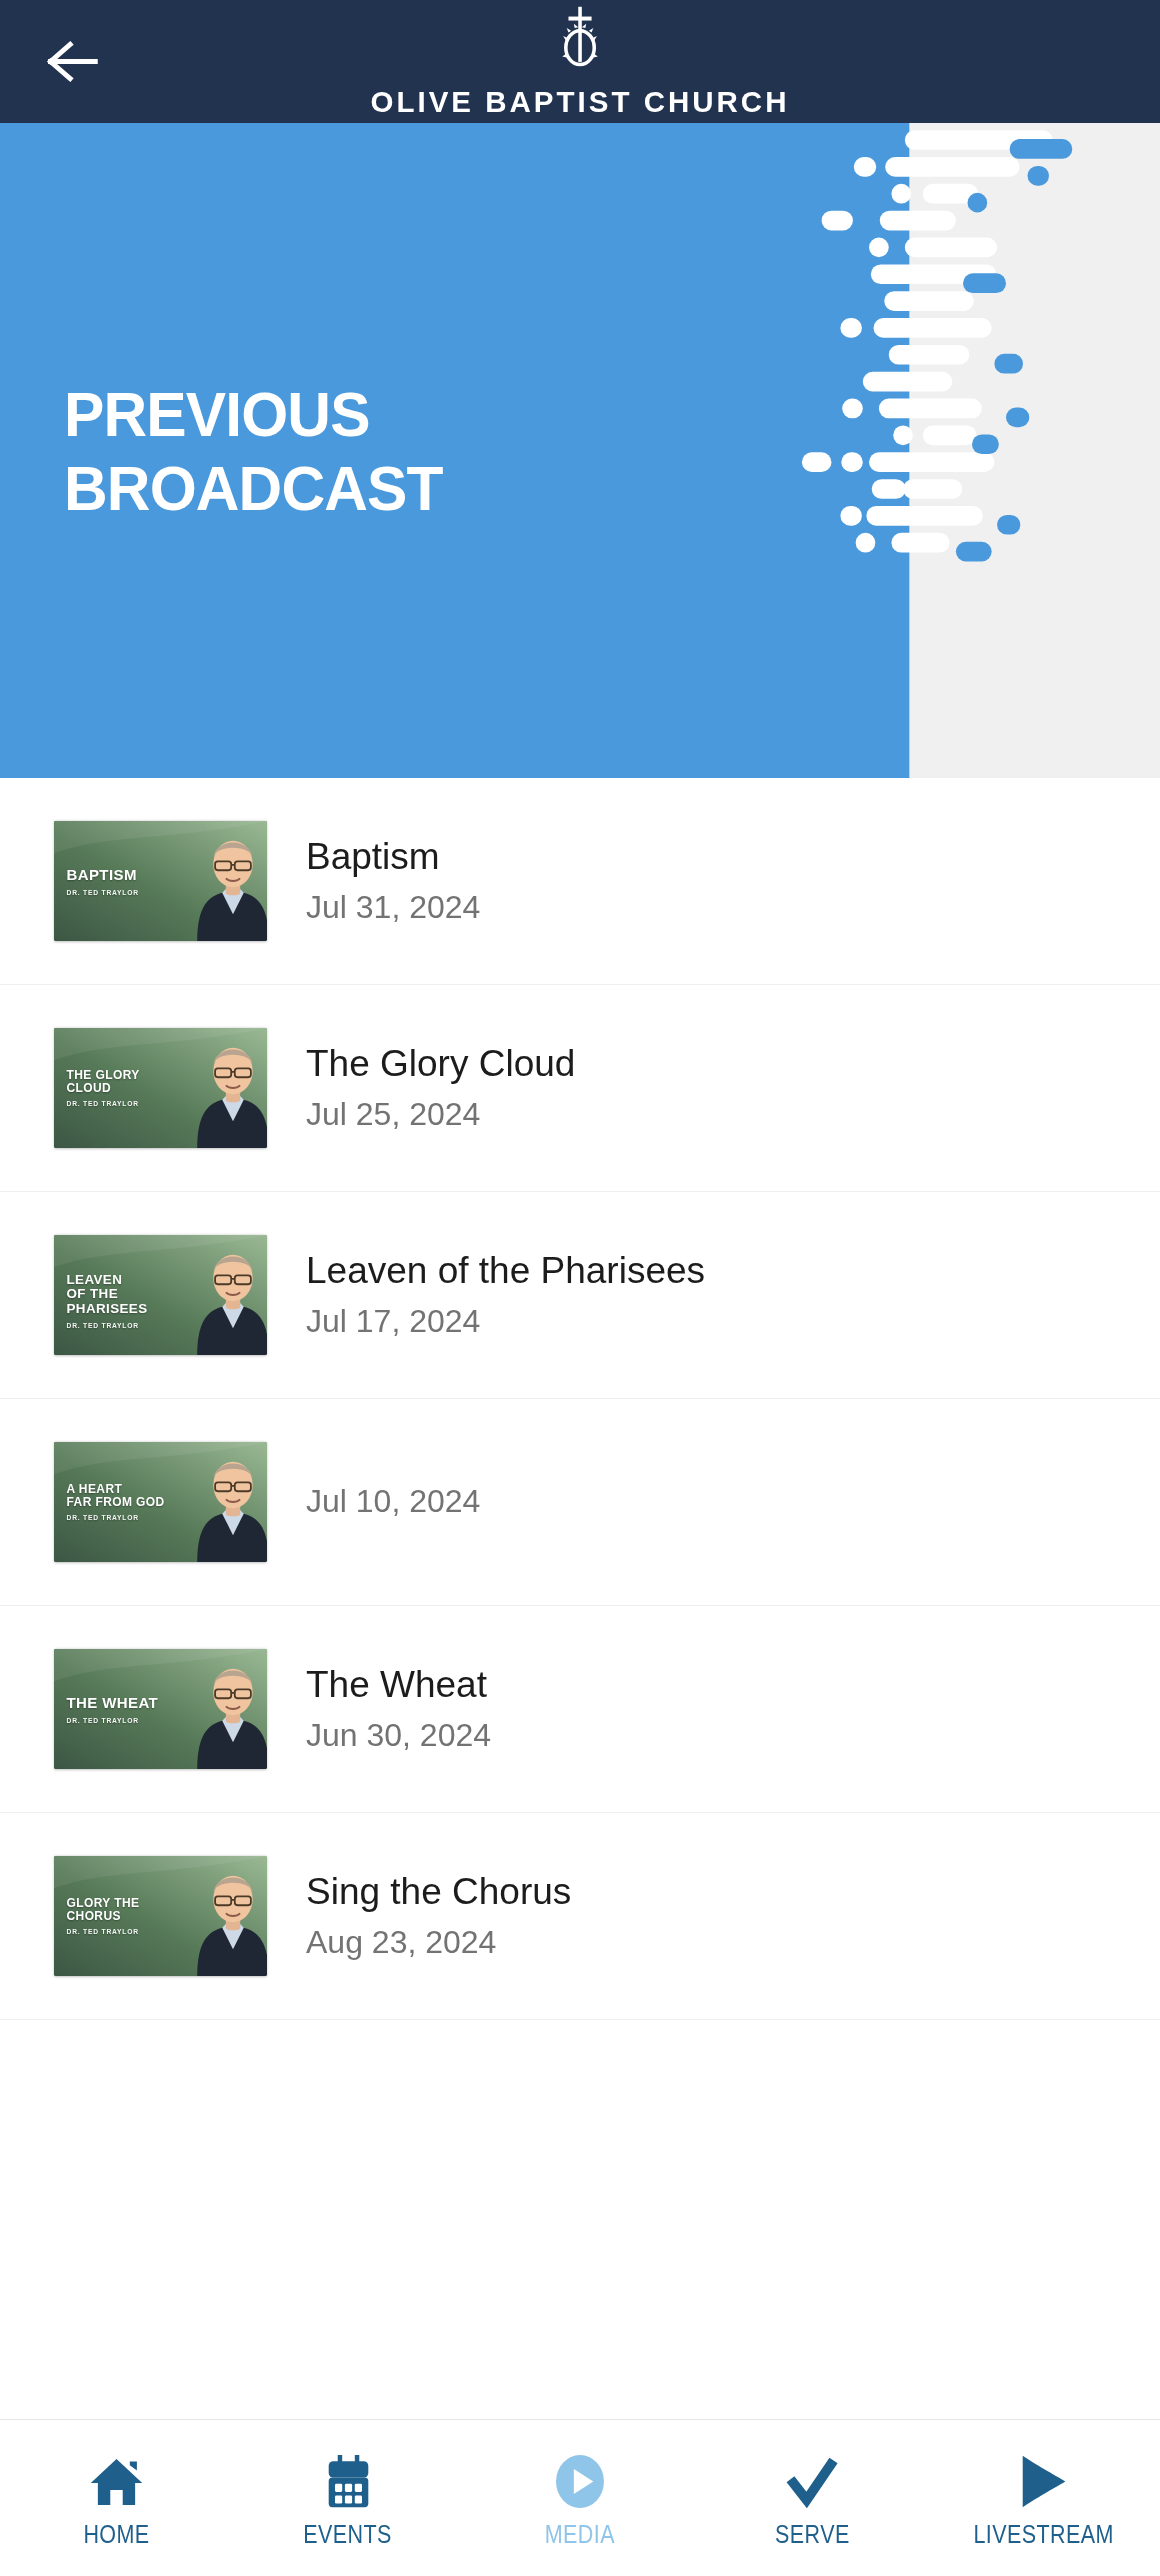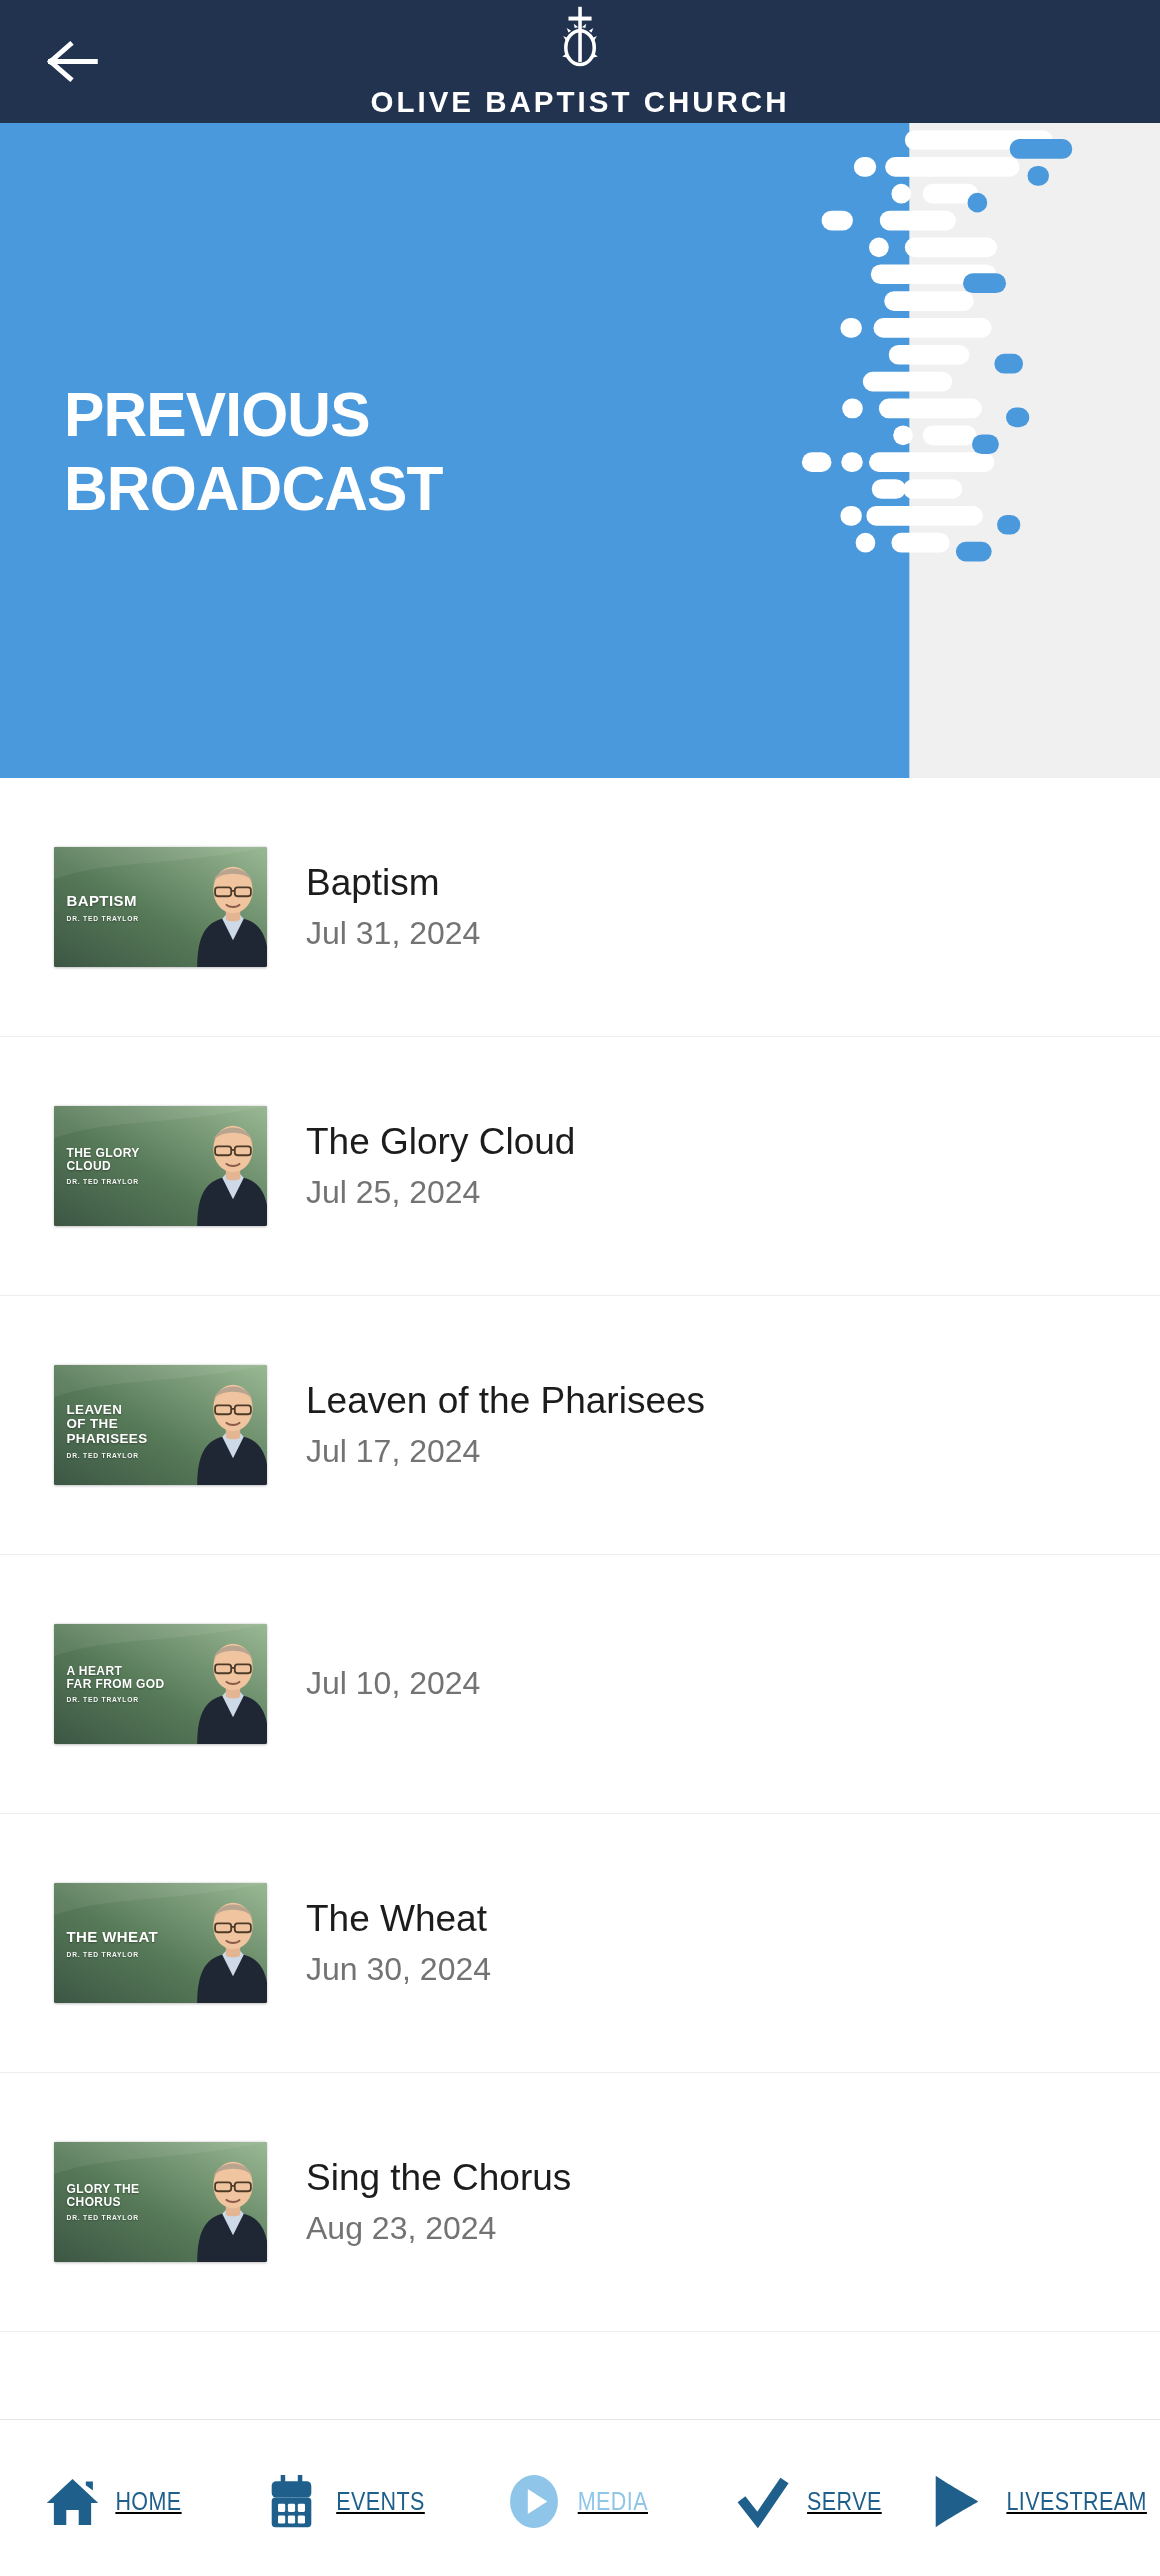--- a/index.html
+++ b/index.html
@@ -87,21 +87,21 @@
   }
   .hero-title span { display: block; transform: scaleX(0.96); transform-origin: left center; }
 
   
   .list {
     flex: 1 1 auto;
     background: #ffffff;
     overflow: hidden;
   }
   .list-item {
-    height: 259px;
+    height: 207px;
     display: flex;
     align-items: center;
     padding: 0 0 0 54px;
     border-bottom: 1.8px solid #eceef0;
     background: #ffffff;
     cursor: pointer;
   }
   .thumb {
     flex: 0 0 213px;
     width: 213px;
@@ -161,27 +161,26 @@
   .tabbar {
     flex: 0 0 157px;
     background: #ffffff;
     border-top: 1.8px solid #e3e5e8;
     display: flex;
     align-items: stretch;
   }
   .tab {
     flex: 1 1 0;
     display: flex;
-    flex-direction: row;
+    flex-direction: column;
     align-items: center;
     justify-content: center;
     gap: 10.7px;
     cursor: pointer;
     padding-top: 7.2px;
-    text-decoration: underline;
   }
   .tab-icon { width: 55px; height: 55px; display: flex; align-items: center; justify-content: center; }
   .tab-icon svg { display: block; }
   .tab-label {
     font-size: 25px;
     letter-spacing: 0.5px;
     color: #1f5f8b;
     transform: scaleX(0.86);
   }
   .tab.active .tab-label { color: #8ec5e8; }

